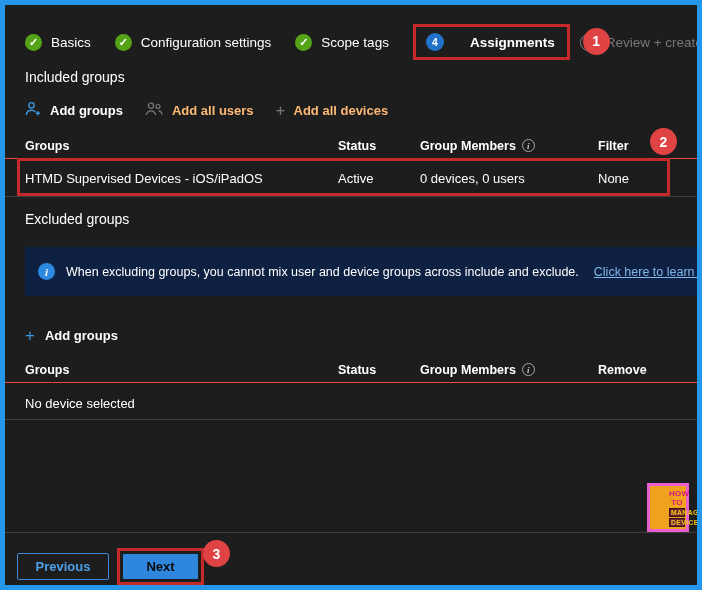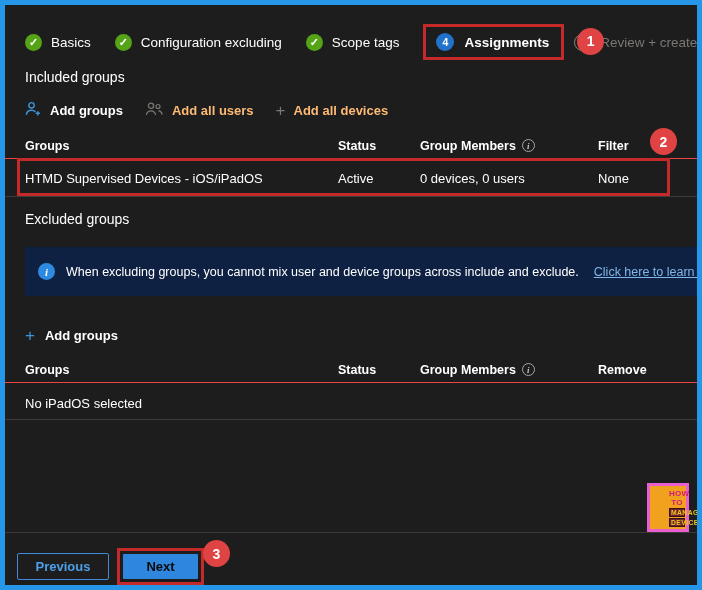--- a/index.html
+++ b/index.html
@@ -33,21 +33,21 @@
   }
   .step-current-box {
     display:flex; align-items:center; gap:10px;
     border:3px solid #c52a2a; padding:6px 12px 6px 10px;
   }
   .num-circle {
     width:18px; height:18px; border-radius:50%;
     background:#2173c9; color:#fff; font-size:10.5px; font-weight:bold;
     display:flex; align-items:center; justify-content:center; flex:0 0 auto;
   }
-  .step-current-box .step-label { font-weight:bold; }
+  .step-current-box .step-label { font-weight:bold;margin-left:16px; }
   .step-upcoming { position:relative; margin-left:-14px; color:#7a7875; }
   .outline-circle {
     width:17px; height:17px; border-radius:50%;
     border:1.5px solid #8a8886; flex:0 0 auto;
   }
   .step-upcoming .step-label { color:#7a7875; }
 
   .badge {
     width:27px; height:27px; border-radius:50%;
     background:#e04343; color:#fff; font-size:14px; font-weight:bold;
@@ -169,21 +169,21 @@
       <div class="step">
         <span class="check-circle">
             <span>✓</span>
           </span>
         <span class="step-label">Basics</span>
       </div>
       <div class="step">
         <span class="check-circle">
             <span>✓</span>
           </span>
-        <span class="step-label">Configuration excluding</span>
+        <span class="step-label">Configuration settings</span>
       </div>
       <div class="step">
         <span class="check-circle">
             <span>✓</span>
           </span>
         <span class="step-label">Scope tags</span>
       </div>
       <div class="step step-current-box">
         <span class="num-circle">4</span>
         <span class="step-label">Assignments</span>
@@ -261,21 +261,21 @@
       <div class="hdr-cell">Groups</div>
       <div class="hdr-cell">Status</div>
       <div class="hdr-cell">
         <span>Group Members</span>
         <span class="info-small">i</span>
       </div>
       <div class="hdr-cell">Remove</div>
     </div>
 
     <div class="tbl-row t2-empty">
-      <div>No iPadOS selected</div>
+      <div>No device selected</div>
       <div></div>
         <div></div>
         <div></div>
     </div>
 
     <div class="htmd-logo">
       <div class="htmd-top">HOW TO</div>
       <div class="htmd-block">MANAGE</div>
       <div class="htmd-block">DEVICES</div>
     </div>

